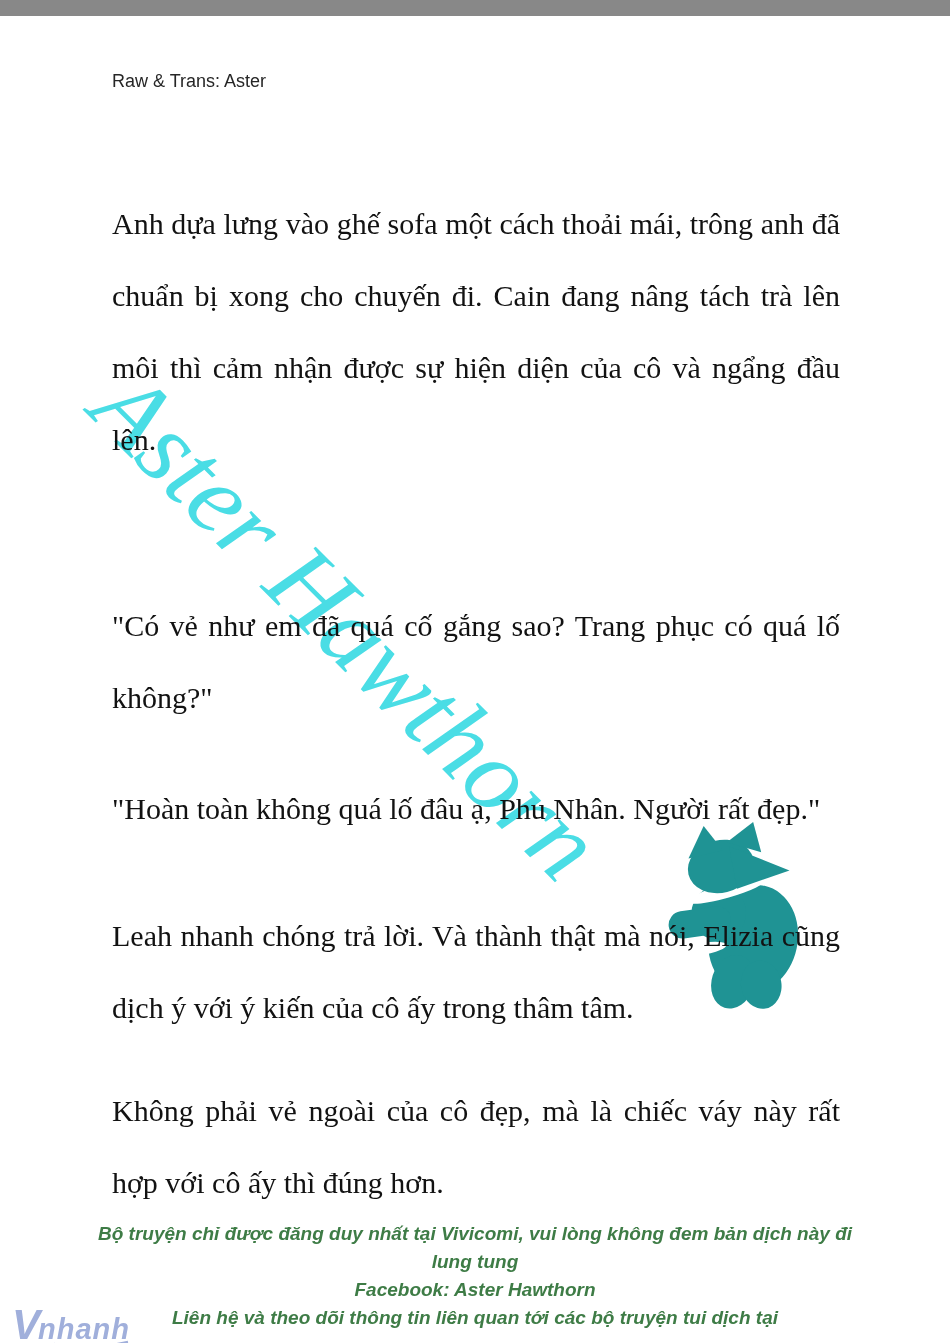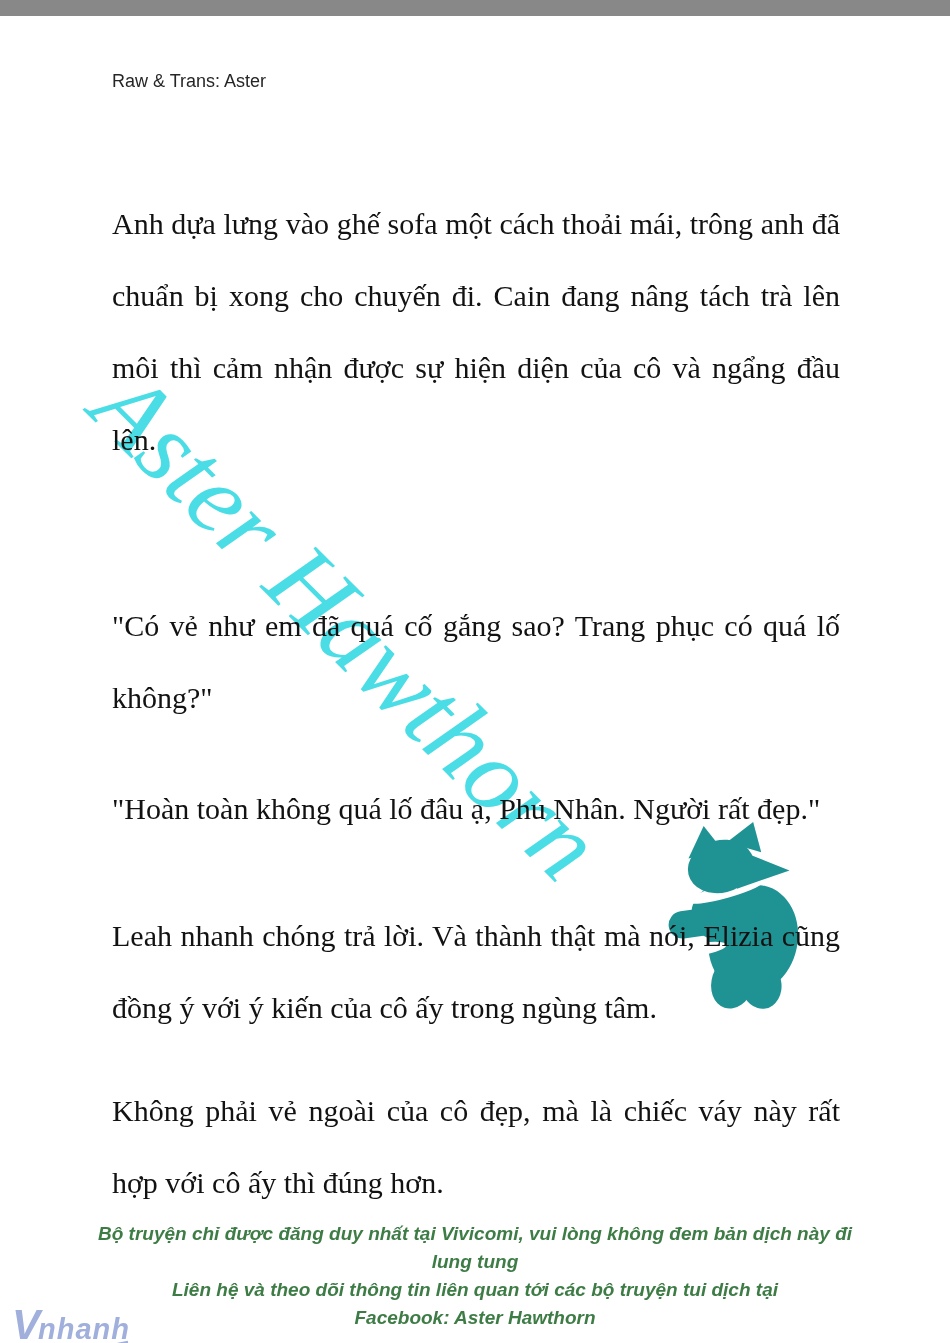--- a/index.html
+++ b/index.html
@@ -74,21 +74,21 @@
 
 <div class="page">
 
   <div class="credit">Raw &amp; Trans: Aster</div>
 
   <div class="watermark">Aster Hawthorn</div>
 
   <div class="para p1">Anh dựa lưng vào ghế sofa một cách thoải mái, trông anh đã chuẩn bị xong cho chuyến đi. Cain đang nâng tách trà lên môi thì cảm nhận được sự hiện diện của cô và ngẩng đầu lên.</div>
   <div class="para p3">"Có vẻ như em đã quá cố gắng sao? Trang phục có quá lố không?"</div>
   <div class="para p4">"Hoàn toàn không quá lố đâu ạ, Phu Nhân. Người rất đẹp."</div>
-  <div class="para p5">Leah nhanh chóng trả lời. Và thành thật mà nói, Elizia cũng đồng ý với ý kiến của cô ấy trong ngùng tâm.</div>
+  <div class="para p5">Leah nhanh chóng trả lời. Và thành thật mà nói, Elizia cũng dịch ý với ý kiến của cô ấy trong thâm tâm.</div>
   <div class="para p6">Không phải vẻ ngoài của cô đẹp, mà là chiếc váy này rất hợp với cô ấy thì đúng hơn.</div>
 
   <div class="cat">
     <svg viewBox="0 0 140 190" xmlns="http://www.w3.org/2000/svg" aria-hidden="true">
 
       <ellipse class="cat-shape" cx="84" cy="118" rx="44" ry="54" transform="rotate(12 84 118)"></ellipse>
       <ellipse class="cat-shape" cx="64" cy="160" rx="21" ry="27" transform="rotate(18 64 160)"></ellipse>
       <ellipse class="cat-shape" cx="92" cy="163" rx="20" ry="24" transform="rotate(-10 92 163)"></ellipse>
 
       <ellipse class="cat-gap" cx="32" cy="128" rx="26" ry="6" transform="rotate(-10 32 128)"></ellipse>
@@ -101,22 +101,22 @@
       <ellipse class="cat-shape" cx="52" cy="46" rx="33" ry="26" transform="rotate(-14 52 46)"></ellipse>
       <polygon class="cat-shape" points="60,26 120,50 68,68"></polygon>
 
       <polygon class="cat-shape" points="20,38 35,6 54,30"></polygon>
       <polygon class="cat-shape" points="58,22 84,2 92,32"></polygon>
     </svg>
   </div>
 
   <div class="footer">
     <div>Bộ truyện chỉ được đăng duy nhất tại Vivicomi, vui lòng không đem bản dịch này đi lung tung</div>
+    <div>Facebook: Aster Hawthorn</div>
     <div>Liên hệ và theo dõi thông tin liên quan tới các bộ truyện tui dịch tại</div>
-    <div>Facebook: Aster Hawthorn</div>
   </div>
 
   <div class="logo">
     <span class="logo-v">V</span><span class="logo-rest">nhanh</span>
     <svg class="logo-swash" viewBox="0 0 78 12" xmlns="http://www.w3.org/2000/svg" aria-hidden="true">
       <path d="M2,4 Q20,12 45,8 Q62,5 76,2"></path>
     </svg>
   </div>
 
 </div>

